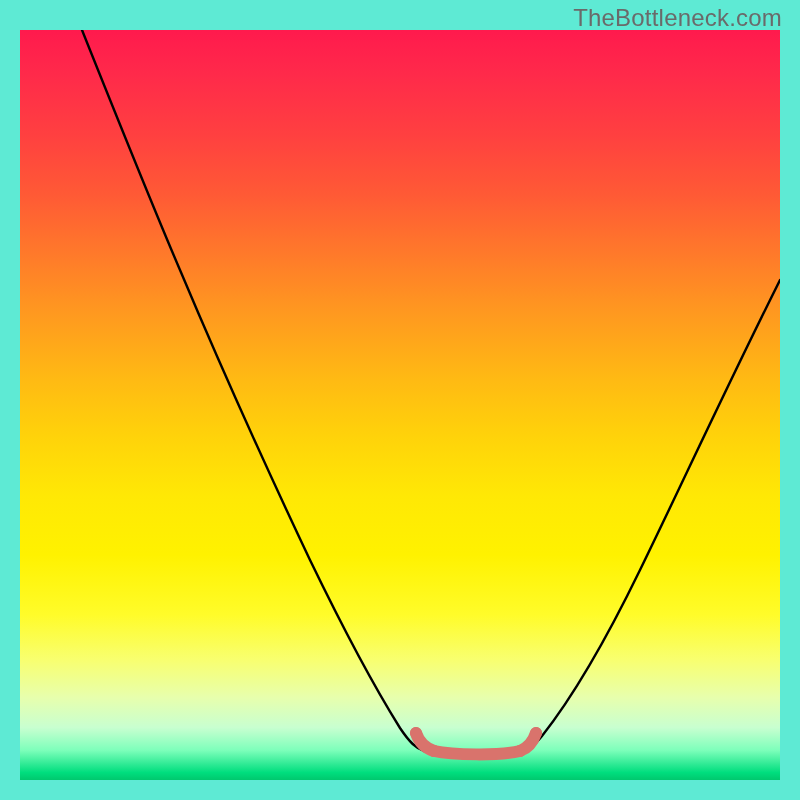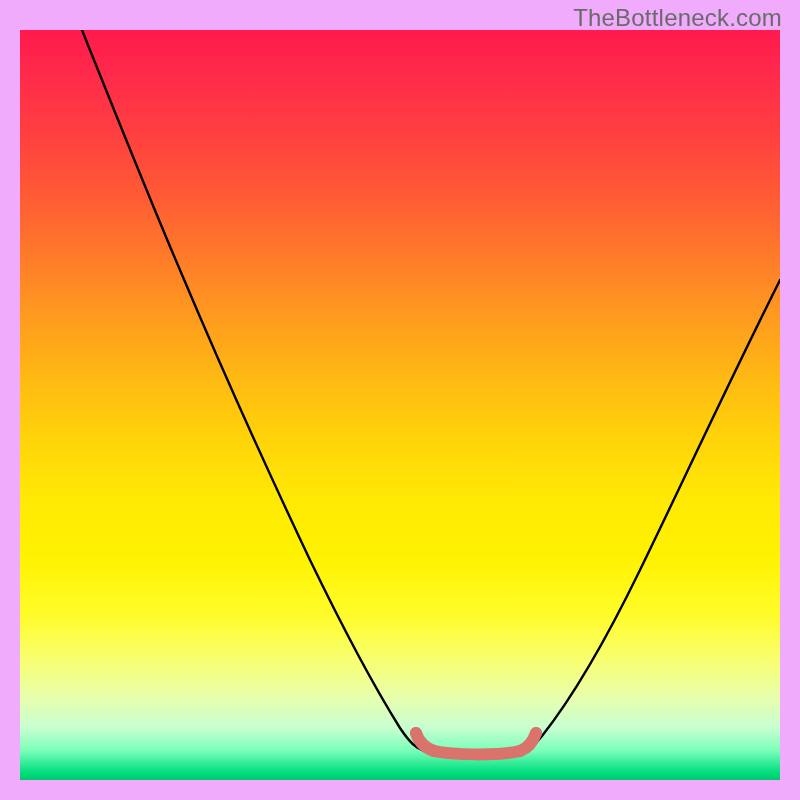--- a/index.html
+++ b/index.html
@@ -8,21 +8,21 @@
     width: 800px;
     height: 800px;
     background: #000;
     overflow: hidden;
     font-family: Arial, Helvetica, sans-serif;
   }
   .frame {
     position: relative;
     width: 800px;
     height: 800px;
-    background: #f0abfc;
+    background: #5eead4;
   }
   .plot {
     position: absolute;
     left: 20px;
     top: 30px;
     width: 760px;
     height: 750px;
     background: linear-gradient(to bottom,
       #ff1a4d 0%,
       #ff2a4a 6%,

